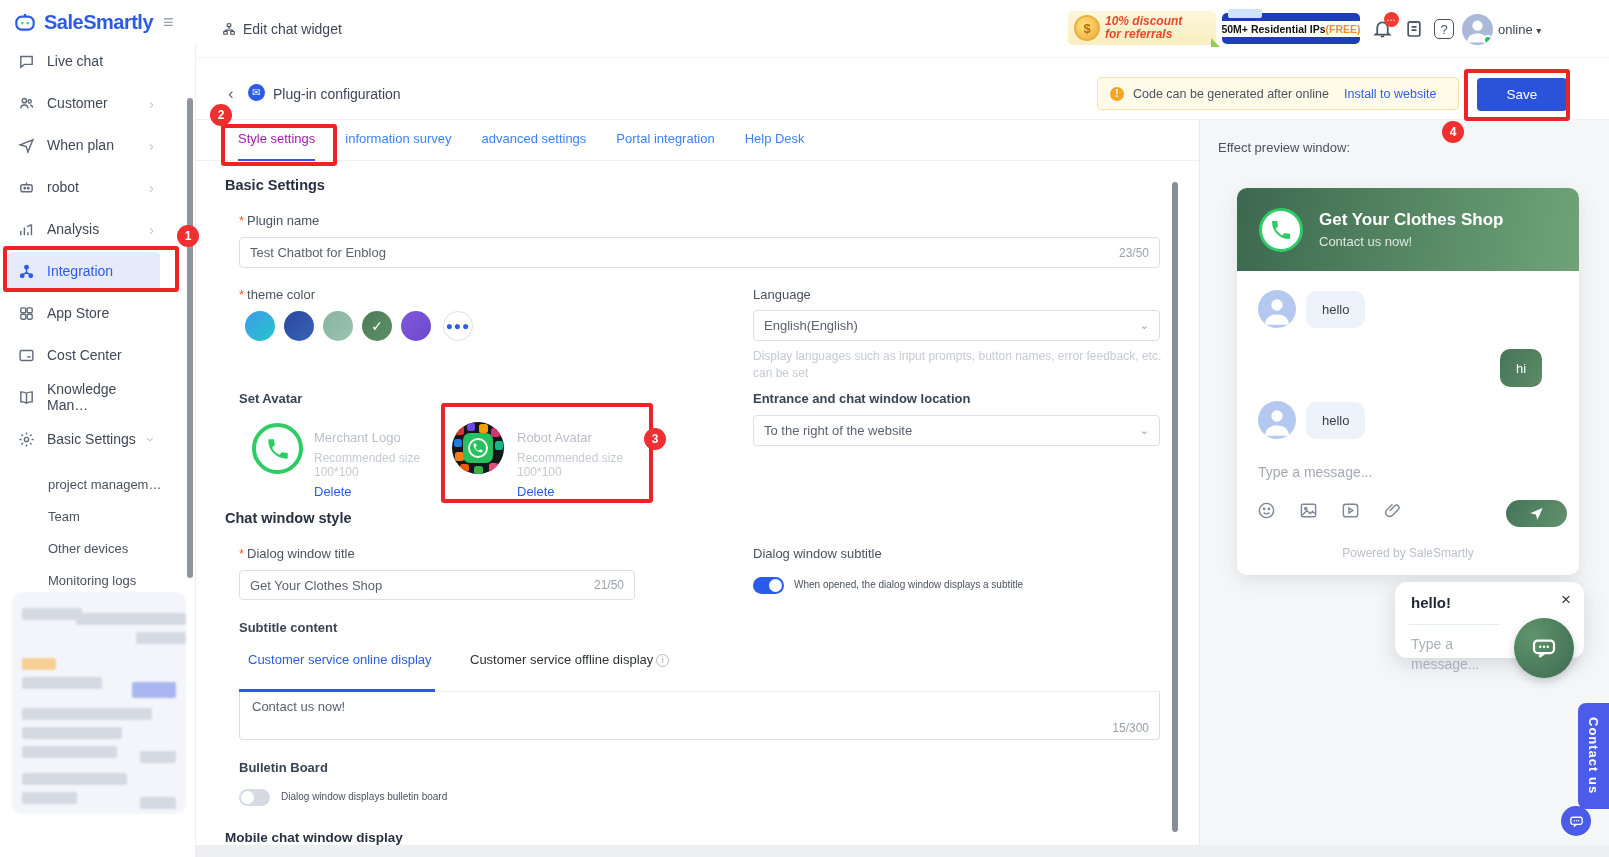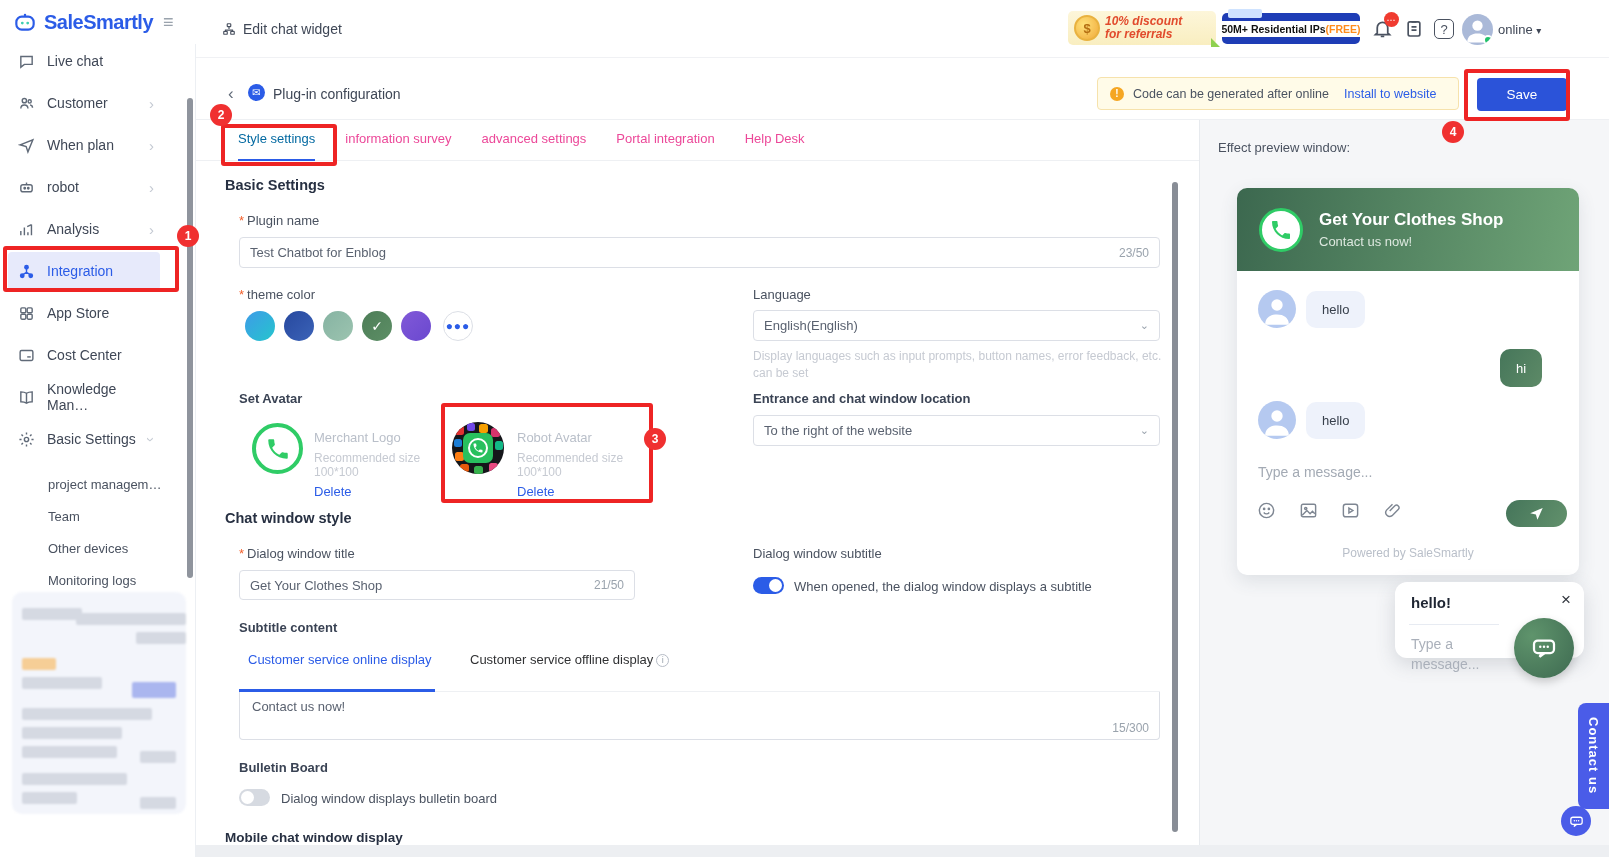--- a/index.html
+++ b/index.html
@@ -48,22 +48,22 @@
   .cfg-title{position:absolute;left:273px;top:86px;font-size:14px;color:#3f4756;}
   .warn-banner{position:absolute;left:1097px;top:77px;width:362px;height:33px;background:#fffbe8;border:1px solid #f6e2ac;border-radius:4px;display:flex;align-items:center;padding:0 12px;gap:9px;}
   .warn-ic{width:14px;height:14px;border-radius:50%;background:#f5a623;color:#fff;font-size:10px;font-weight:bold;display:flex;align-items:center;justify-content:center;}
   .warn-txt{color:#4a5260;font-size:12.5px;}
   .warn-link{color:#2b5ce7;font-size:12.5px;margin-left:6px;cursor:pointer;}
   .save-btn{position:absolute;left:1477px;top:78px;width:90px;height:33px;background:#2b53d9;color:#fff;border:none;border-radius:4px;font-size:13.5px;cursor:pointer;font-family:inherit;}
   .hdr-line{position:absolute;left:196px;top:119px;width:1413px;height:1px;background:#eef0f3;}
 
   
   .tabs-row{position:absolute;left:238px;top:131px;display:flex;gap:30px;z-index:2;}
-  .tab{font-size:13px;color:#ec4899;padding-bottom:13px;cursor:pointer;}
-  .tab.active{color:#0369a1;border-bottom:2.5px solid #2b5ce7;}
+  .tab{font-size:13px;color:#3b82f6;padding-bottom:13px;cursor:pointer;}
+  .tab.active{color:#a21caf;border-bottom:2.5px solid #2b5ce7;}
   .tabs-border{position:absolute;left:196px;top:160px;width:1003px;height:1px;background:#eef0f3;}
 
   
   .sec-h{position:absolute;font-size:14.5px;font-weight:bold;color:#273042;}
   .lbl{position:absolute;font-size:13px;color:#4a5260;}
   .req{color:#f3602c;margin-right:3px;}
   .inp{position:absolute;border:1px solid #dcdfe6;border-radius:4px;background:#fff;display:flex;align-items:center;padding:0 10px;color:#5a6270;font-size:13px;}
   .inp .cnt{margin-left:auto;color:#9aa3ad;font-size:12px;}
   .sel{justify-content:space-between;cursor:pointer;}
   .sel .car{color:#9aa3ad;font-size:11px;}
@@ -77,21 +77,21 @@
   .robot-wa .ring{width:20px;height:20px;border-radius:50%;border:2px solid #fff;display:flex;align-items:center;justify-content:center;}
   .av-title{position:absolute;color:#b9bfc9;font-size:13px;}
   .av-hint{position:absolute;color:#c6cad2;font-size:12px;line-height:14px;}
   .del-link{position:absolute;color:#2b5ce7;font-size:13px;cursor:pointer;}
   .toggle{position:absolute;width:31px;height:17px;border-radius:9px;cursor:pointer;}
   .toggle .knob{position:absolute;top:2px;width:13px;height:13px;border-radius:50%;background:#fff;}
   .toggle.on{background:#2b5ce7;}
   .toggle.on .knob{right:2px;}
   .toggle.off{background:#d6dae1;}
   .toggle.off .knob{left:2px;}
-  .tgl-txt{position:absolute;font-size:13px;color:#4a5260;}
+  .tgl-txt{position:absolute;font-size:10px;color:#4a5260;}
   .sub-tab{position:absolute;font-size:13px;cursor:pointer;}
   .sub-tab.on{color:#2b5ce7;}
   .sub-underline{position:absolute;left:239px;top:689px;width:196px;height:2.5px;background:#2b5ce7;}
   .sub-border{position:absolute;left:239px;top:691px;width:921px;height:1px;background:#eef0f3;}
   .info-i{display:inline-flex;width:13px;height:13px;border:1px solid #b6bcc6;border-radius:50%;color:#9aa3ad;font-size:9px;align-items:center;justify-content:center;margin-left:3px;vertical-align:1px;}
   .ta{position:absolute;left:239px;top:692px;width:921px;height:48px;border:1px solid #dcdfe6;border-top:none;border-radius:0 0 4px 4px;background:#fff;}
   .ta .val{position:absolute;left:12px;top:7px;color:#5a6270;font-size:13px;}
   .ta .cnt{position:absolute;right:10px;bottom:4px;color:#9aa3ad;font-size:12px;}
   .scroll-main{position:absolute;left:1172px;top:182px;width:6px;height:650px;background:#888d96;border-radius:3px;z-index:3;}
   .bottom-strip{position:absolute;left:196px;top:845px;width:1413px;height:12px;background:#edeff2;}

